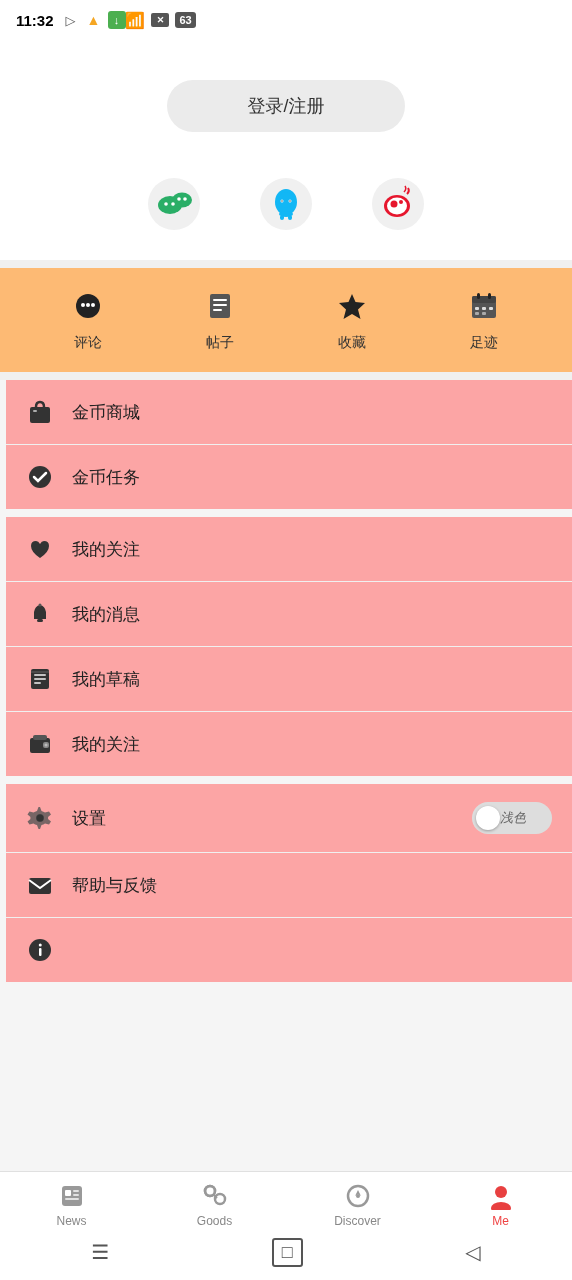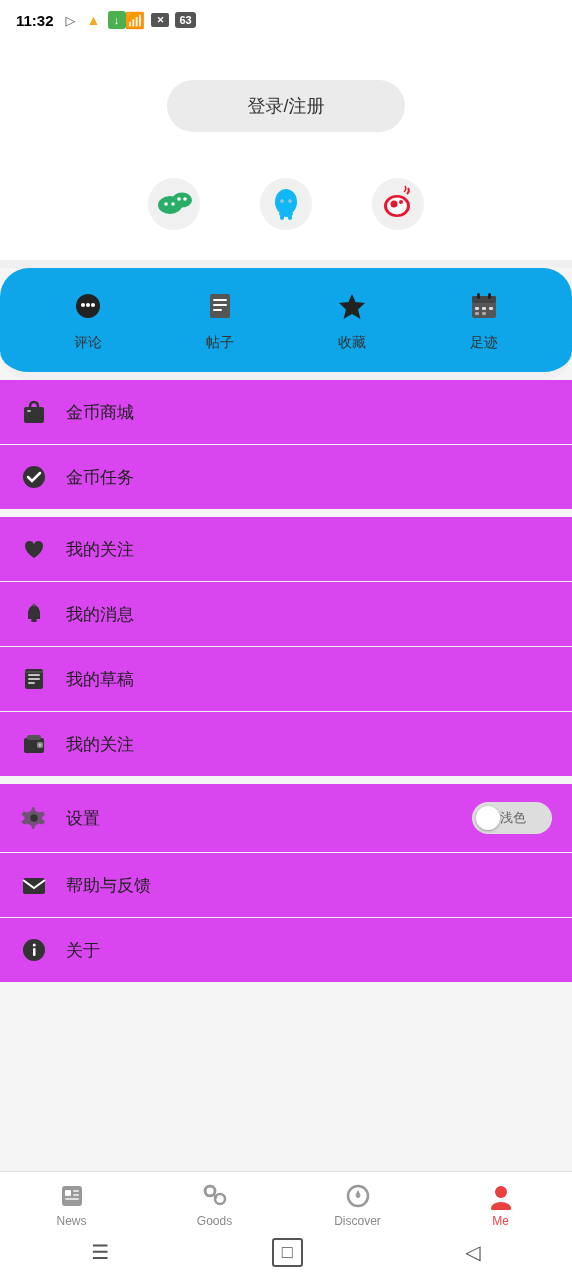--- a/index.html
+++ b/index.html
@@ -108,26 +108,25 @@
       display: flex; align-items: center; justify-content: center;
       font-size: 28px;
       cursor: pointer;
     }
     .social-icon.wechat { background: transparent; }
     .social-icon.qq { background: transparent; }
     .social-icon.weibo { background: transparent; }
 
     
     .quick-actions {
-      background: #0ea5e9;
+      background: #fdba74;
       display: flex;
       justify-content: space-around;
       padding: 20px 22px;
       border-bottom: 8px solid #f0f0f0;
-      border-radius: 29px;
     }
     .quick-action {
       display: flex;
       flex-direction: column;
       align-items: center;
       gap: 10px;
       cursor: pointer;
     }
     .quick-action-icon {
       width: 36px; height: 36px;
@@ -135,22 +134,23 @@
       font-size: 26px;
       color: #222;
     }
     .quick-action-label {
       font-size: 14px;
       color: #333;
     }
 
     
     .menu-section {
-      background: #d946ef;
+      background: #fca5a5;
       margin-bottom: 8px;
+      margin-left: 6px;
     }
     .menu-item {
       display: flex;
       align-items: center;
       padding: 18px 20px;
       border-bottom: 1px solid #f0f0f0;
       cursor: pointer;
       position: relative;
     }
     .menu-item:last-child {
@@ -189,20 +189,21 @@
       left: 4px;
       width: 24px; height: 24px;
       background: #fff;
       border-radius: 50%;
       box-shadow: 0 1px 3px rgba(0,0,0,0.3);
     }
     .theme-toggle-label {
       font-size: 13px;
       color: #666;
       margin-left: 6px;
+      font-style: italic;
     }
 
     
     .bottom-nav {
       position: fixed;
       bottom: 0;
       left: 0;
       width: 572px;
       background: #fff;
       border-top: 1px solid #e0e0e0;
@@ -456,21 +457,20 @@
       <span class="menu-item-label">帮助与反馈</span>
     </div>
     <div class="menu-item">
       <div class="menu-item-icon">
         <svg width="26" height="26" viewBox="0 0 26 26">
           <circle cx="13" cy="13" r="11" fill="#333"></circle>
           <rect x="12" y="11" width="2.5" height="8" rx="1" fill="#fff"></rect>
           <circle cx="13.25" cy="8" r="1.5" fill="#fff"></circle>
         </svg>
       </div>
-      <span class="menu-item-label">关于</span>
     </div>
   </div>
 
 </div>
 
 <div class="bottom-nav">
 
   <div class="nav-item">
     <div class="nav-icon">
       <svg width="28" height="28" viewBox="0 0 28 28">

